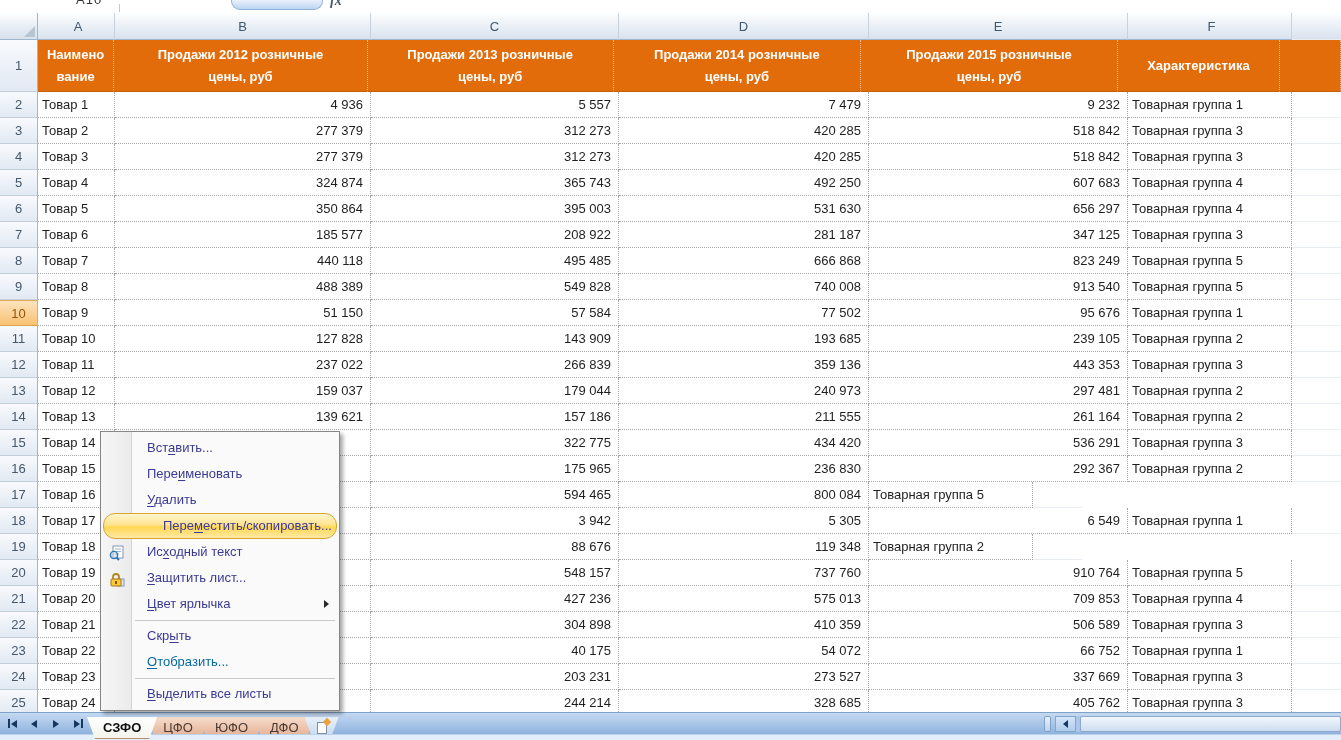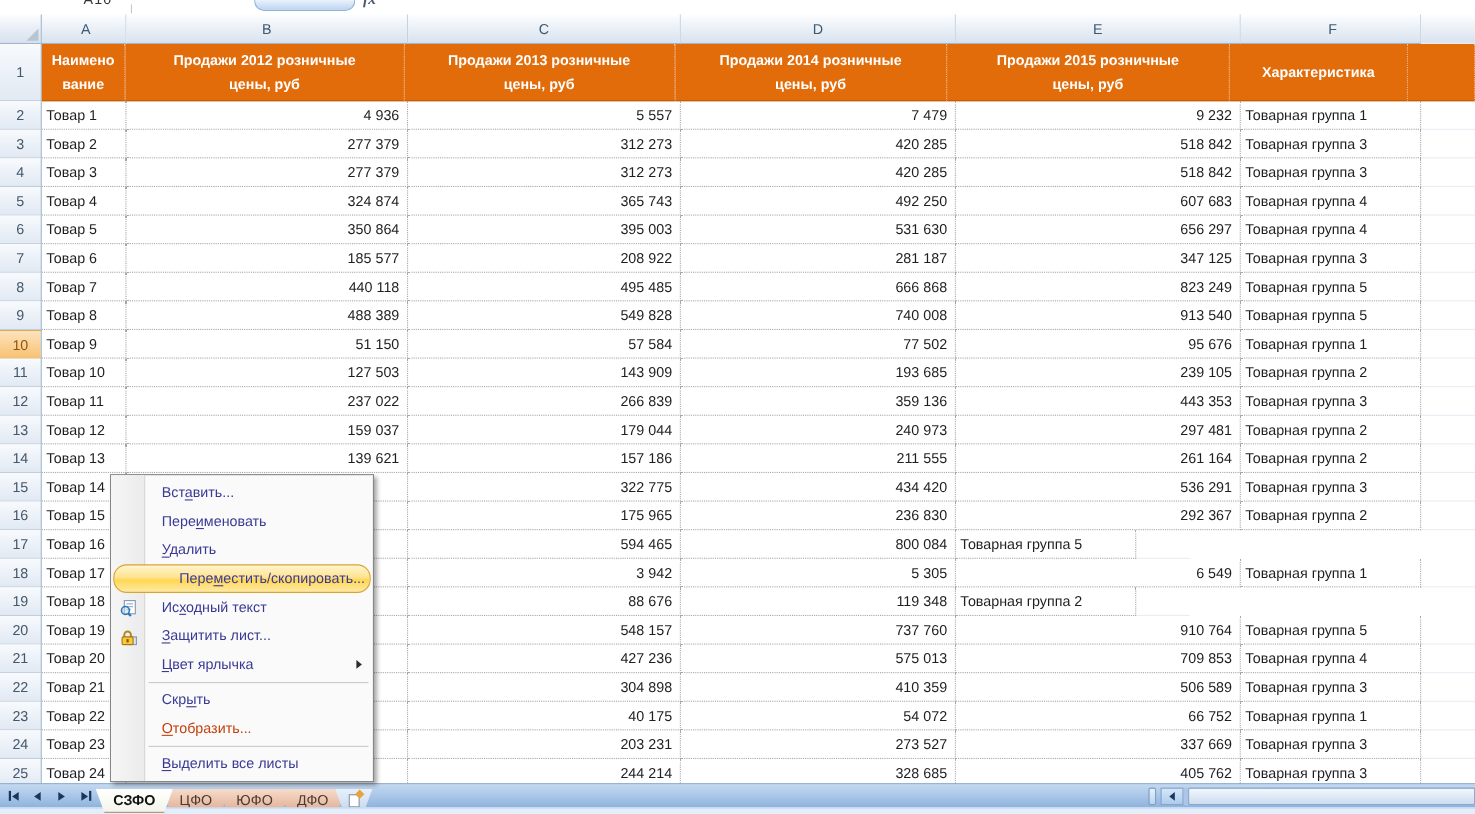--- a/index.html
+++ b/index.html
@@ -52,21 +52,21 @@
   .hscroll-left .tl { border-right-color:#17375E; border-right-width:5px; border-top-width:4px; border-bottom-width:4px; }
   .htrack { position:absolute; left:1076px; top:3px; width:265px; height:16px; background:#ABC6E8; }
   .hthumb { position:absolute; left:1080px; top:3px; width:261px; height:16px; background:linear-gradient(#F2F7FC,#CCDCF0); border:1px solid #8EA9CB; border-radius:2px; }
   .bottomstrip { position:absolute; left:0; top:734px; width:1341px; height:6px; background:#E4EEFB; border-top:1px solid #BBD2EC; }
 
   
   .ctxmenu { position:absolute; left:100px; top:431px; width:240px; background:#FAFAFA; border:1px solid #868686; box-shadow:3px 3px 4px rgba(0,0,0,.35); padding:3px 0; z-index:50; }
   .ctxmenu::before { content:""; position:absolute; left:0; top:0; bottom:0; width:30px; background:linear-gradient(to right,#F6F6F6,#EBEBEB); border-right:1px solid #D5D5D5; }
   .mi { position:relative; height:26px; line-height:26px; padding-left:46px; font-size:13px; color:#3A3A95; white-space:nowrap; cursor:default; }
   .mi u { text-underline-offset:2px; }
-  .mi.disabled { color:#c2410c; }
+  .mi.disabled { color:#0369a1; }
   .mi.hl { margin:0 2px; padding-left:59px; line-height:24px; background:linear-gradient(#FFF5CF,#FFE38F 45%,#FFD752 55%,#FFE9A6); border:1px solid #D8A430; border-radius:12px; }
   .mi .gicon { position:absolute; left:7px; top:5px; width:17px; height:16px; }
   .mi .subarrow { position:absolute; right:10px; top:9px; width:0; height:0; border-top:4px solid transparent; border-bottom:4px solid transparent; border-left:5px solid #2B2B2B; }
   .msep { height:1px; border-top:1px solid #C9C9C9; margin:3px 4px 2px 34px; }
 </style>
 </head>
 <body>
 
 <div id="stage">
 
@@ -191,21 +191,21 @@
           <div class="cell cB num">51 150</div>
           <div class="cell cC num">57 584</div>
           <div class="cell cD num">77 502</div>
           <div class="cell cE num">95 676</div>
           <div class="cell cF">Товарная группа 1</div>
           <div class="cell cG"></div>
         </div>
         <div class="gridrow">
           <div class="rowhdr">11</div>
           <div class="cell cA">Товар 10</div>
-          <div class="cell cB num">127 503</div>
+          <div class="cell cB num">127 828</div>
           <div class="cell cC num">143 909</div>
           <div class="cell cD num">193 685</div>
           <div class="cell cE num">239 105</div>
           <div class="cell cF">Товарная группа 2</div>
           <div class="cell cG"></div>
         </div>
         <div class="gridrow">
           <div class="rowhdr">12</div>
           <div class="cell cA">Товар 11</div>
           <div class="cell cB num">237 022</div>

